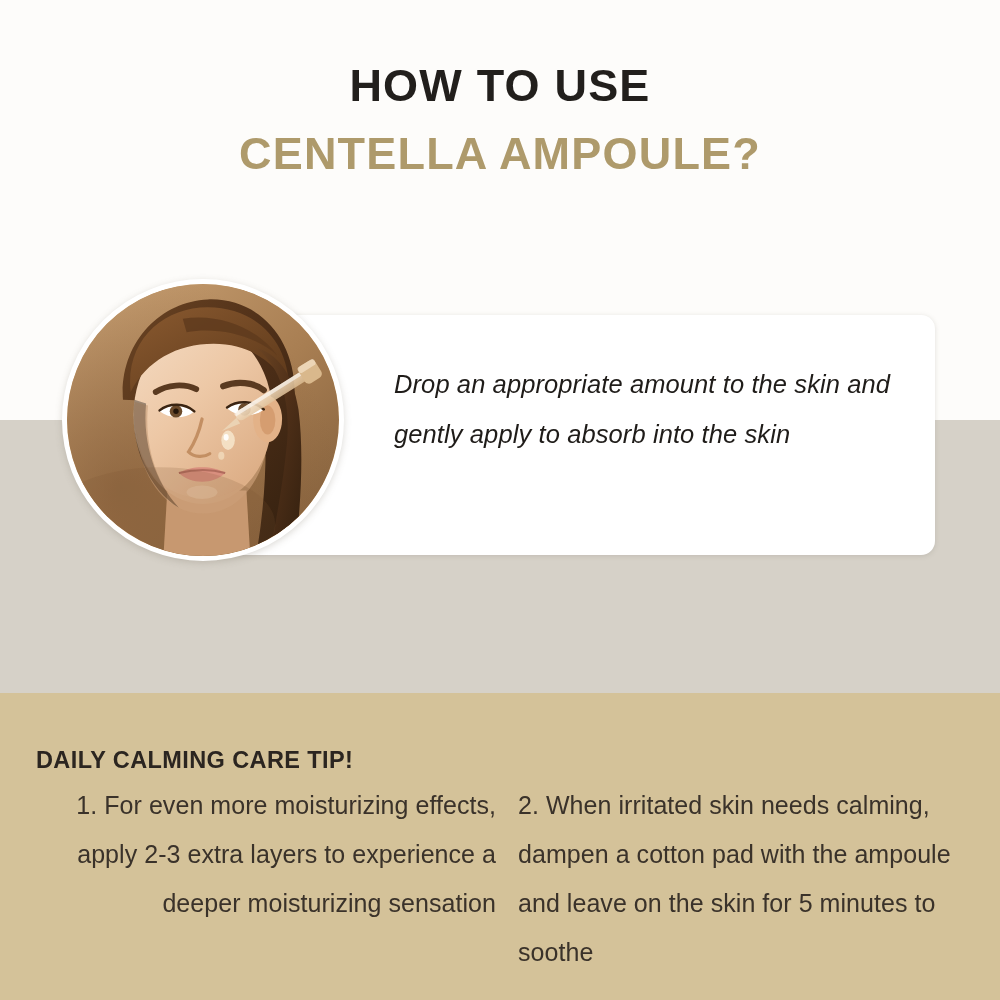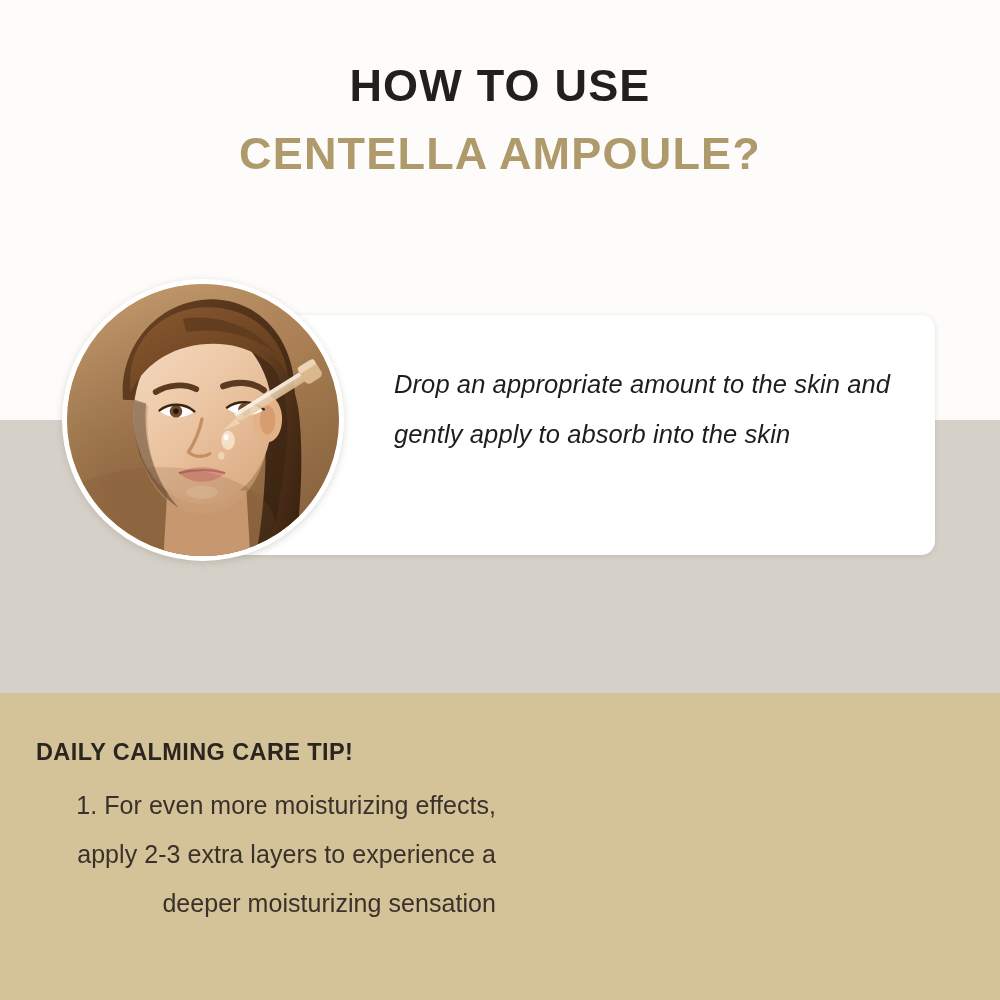--- a/index.html
+++ b/index.html
@@ -101,21 +101,21 @@
   .tips {
     position: absolute;
     left: 0;
     top: 693px;
     width: 1000px;
     height: 307px;
   }
   .tips-heading {
     position: absolute;
     left: 36px;
-    top: 46px;
+    top: 54px;
     font-size: 23.5px;
     font-weight: 700;
     letter-spacing: 0.4px;
     color: #2B2520;
   }
   .tip-col {
     position: absolute;
     top: 88px;
     font-size: 25px;
     line-height: 49px;
@@ -241,15 +241,16 @@
         </g>
 
         <ellipse cx="96" cy="250" rx="120" ry="60" fill="#7A5331" opacity="0.18"></ellipse>
       </svg>
     </div>
   </div>
 
   <div class="tips">
     <div class="tips-heading">DAILY CALMING CARE TIP!</div>
     <div class="tip-col tip-col-1">1. For even more moisturizing effects, apply 2-3 extra layers to experience a deeper moisturizing sensation</div>
+    <div class="tip-col tip-col-2">2. When irritated skin needs calming, dampen a cotton pad with the ampoule and leave on the skin for 5 minutes to soothe</div>
   </div>
 
 </div>
 
 </body></html>

